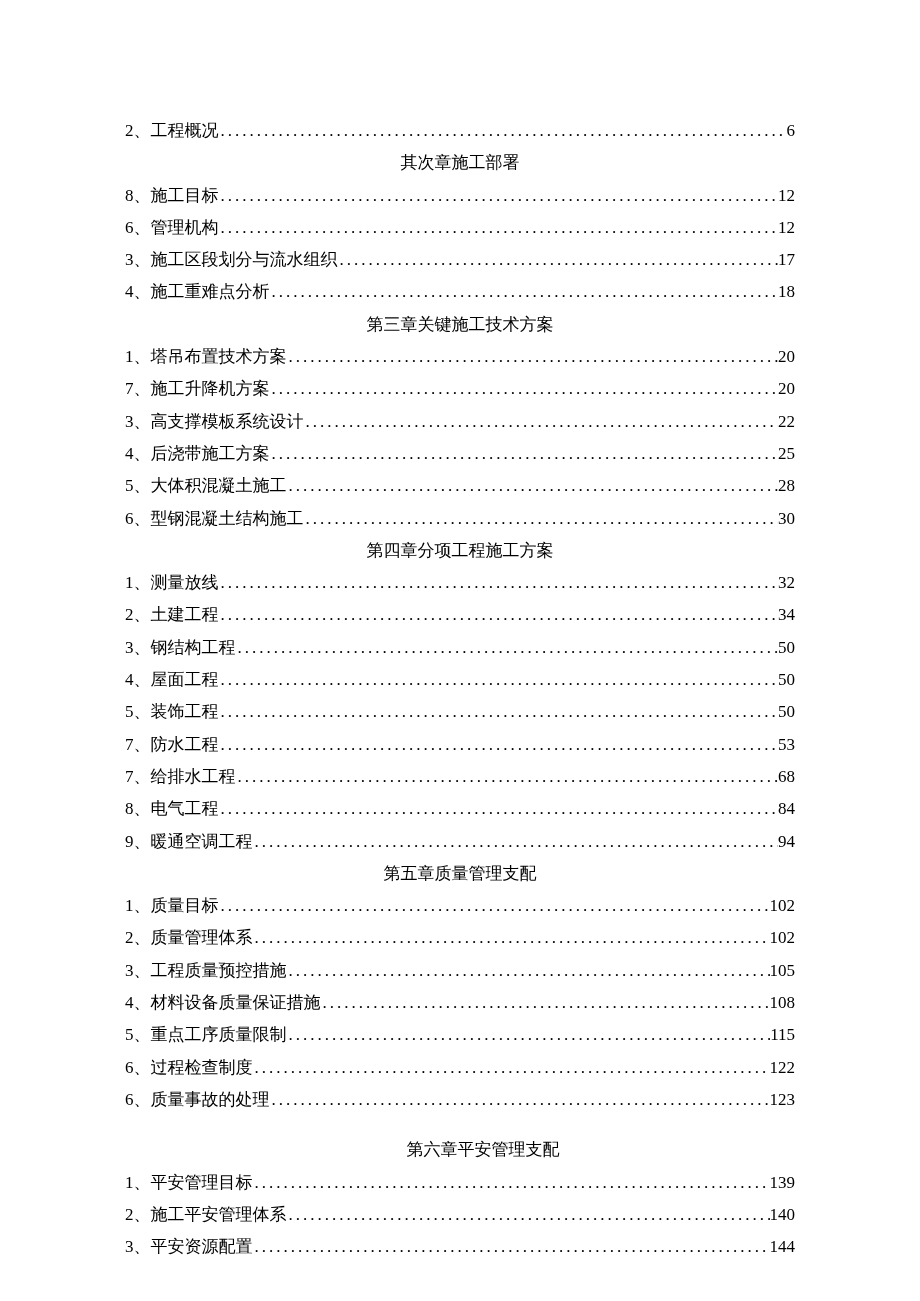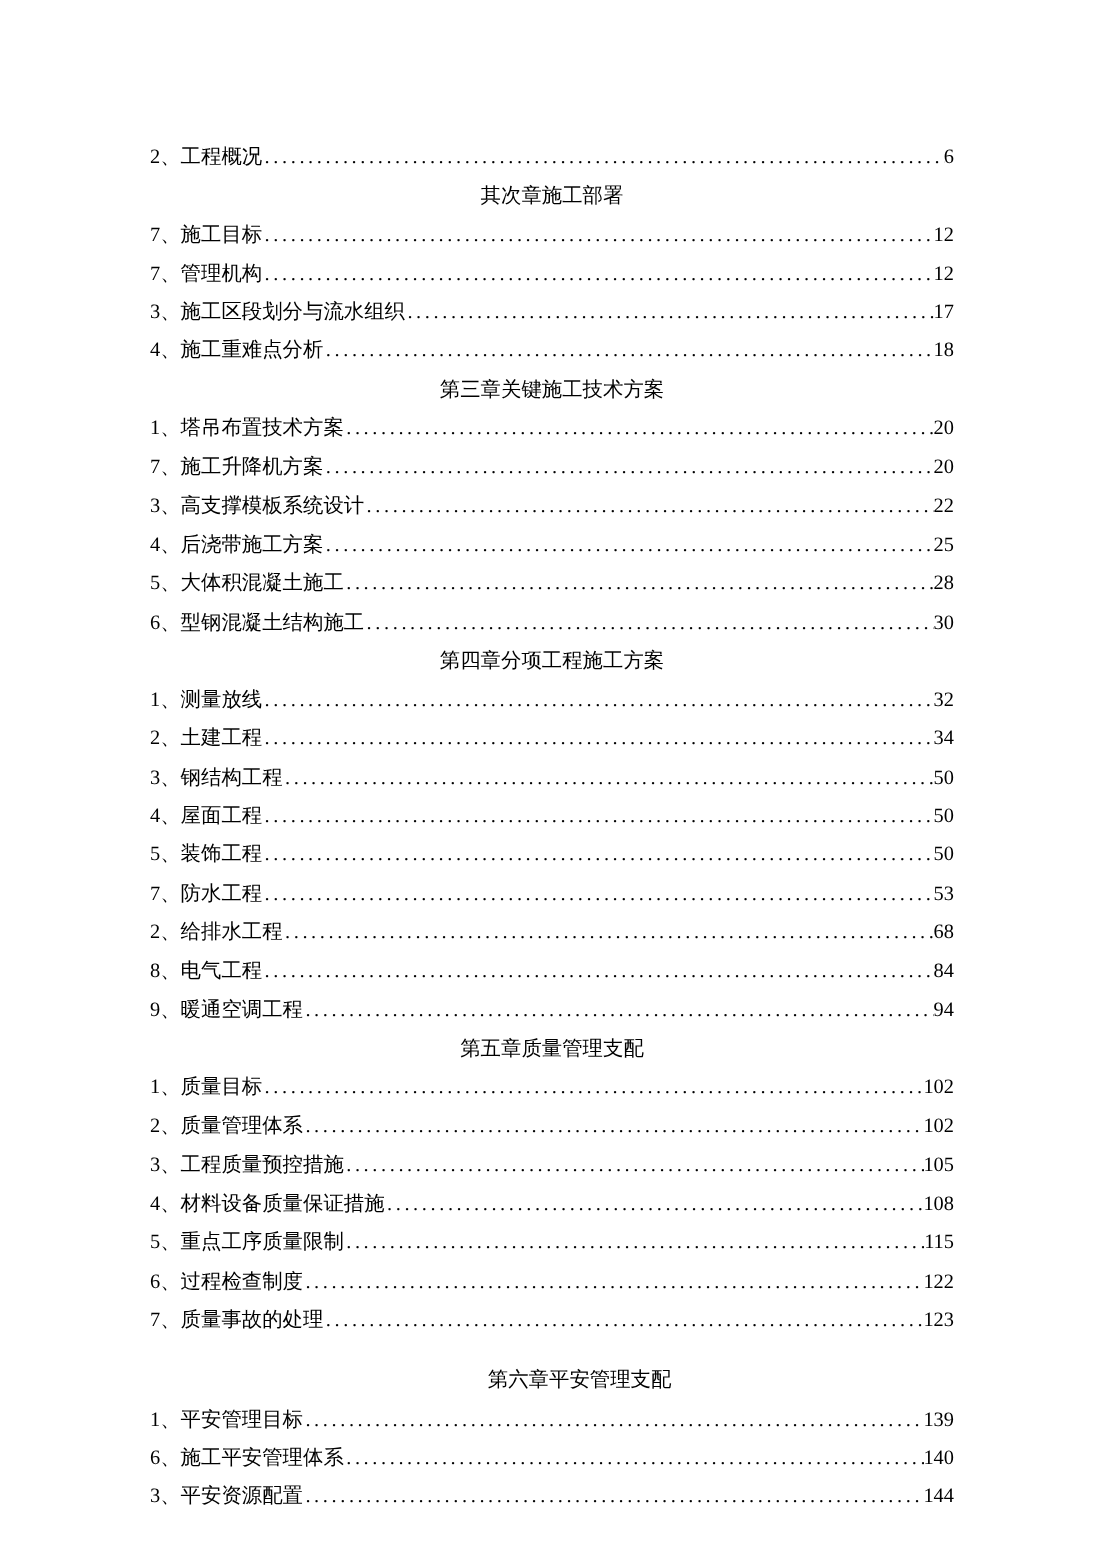--- a/index.html
+++ b/index.html
@@ -54,26 +54,26 @@
 <body>
 
 <div id="toc-container">
     <div class="toc-entry">
       <span class="toc-label">2、工程概况</span>
       <span class="toc-dots"></span>
       <span class="toc-page">6</span>
     </div>
     <div class="toc-heading">其次章施工部署</div>
     <div class="toc-entry">
-      <span class="toc-label">7、施工目标</span>
+      <span class="toc-label">8、施工目标</span>
       <span class="toc-dots"></span>
       <span class="toc-page">12</span>
     </div>
     <div class="toc-entry">
-      <span class="toc-label">7、管理机构</span>
+      <span class="toc-label">6、管理机构</span>
       <span class="toc-dots"></span>
       <span class="toc-page">12</span>
     </div>
     <div class="toc-entry">
       <span class="toc-label">3、施工区段划分与流水组织</span>
       <span class="toc-dots"></span>
       <span class="toc-page">17</span>
     </div>
     <div class="toc-entry">
       <span class="toc-label">4、施工重难点分析</span>
@@ -136,21 +136,21 @@
       <span class="toc-label">5、装饰工程</span>
       <span class="toc-dots"></span>
       <span class="toc-page">50</span>
     </div>
     <div class="toc-entry">
       <span class="toc-label">7、防水工程</span>
       <span class="toc-dots"></span>
       <span class="toc-page">53</span>
     </div>
     <div class="toc-entry">
-      <span class="toc-label">2、给排水工程</span>
+      <span class="toc-label">7、给排水工程</span>
       <span class="toc-dots"></span>
       <span class="toc-page">68</span>
     </div>
     <div class="toc-entry">
       <span class="toc-label">8、电气工程</span>
       <span class="toc-dots"></span>
       <span class="toc-page">84</span>
     </div>
     <div class="toc-entry">
       <span class="toc-label">9、暖通空调工程</span>
@@ -182,32 +182,32 @@
       <span class="toc-label">5、重点工序质量限制</span>
       <span class="toc-dots"></span>
       <span class="toc-page">115</span>
     </div>
     <div class="toc-entry gap-before-sm">
       <span class="toc-label">6、过程检查制度</span>
       <span class="toc-dots"></span>
       <span class="toc-page">122</span>
     </div>
     <div class="toc-entry gap-before-sm">
-      <span class="toc-label">7、质量事故的处理</span>
+      <span class="toc-label">6、质量事故的处理</span>
       <span class="toc-dots"></span>
       <span class="toc-page">123</span>
     </div>
     <div class="toc-heading gap-before">第六章平安管理支配</div>
     <div class="toc-entry">
       <span class="toc-label">1、平安管理目标</span>
       <span class="toc-dots"></span>
       <span class="toc-page">139</span>
     </div>
     <div class="toc-entry">
-      <span class="toc-label">6、施工平安管理体系</span>
+      <span class="toc-label">2、施工平安管理体系</span>
       <span class="toc-dots"></span>
       <span class="toc-page">140</span>
     </div>
     <div class="toc-entry">
       <span class="toc-label">3、平安资源配置</span>
       <span class="toc-dots"></span>
       <span class="toc-page">144</span>
     </div>
   </div>
 

